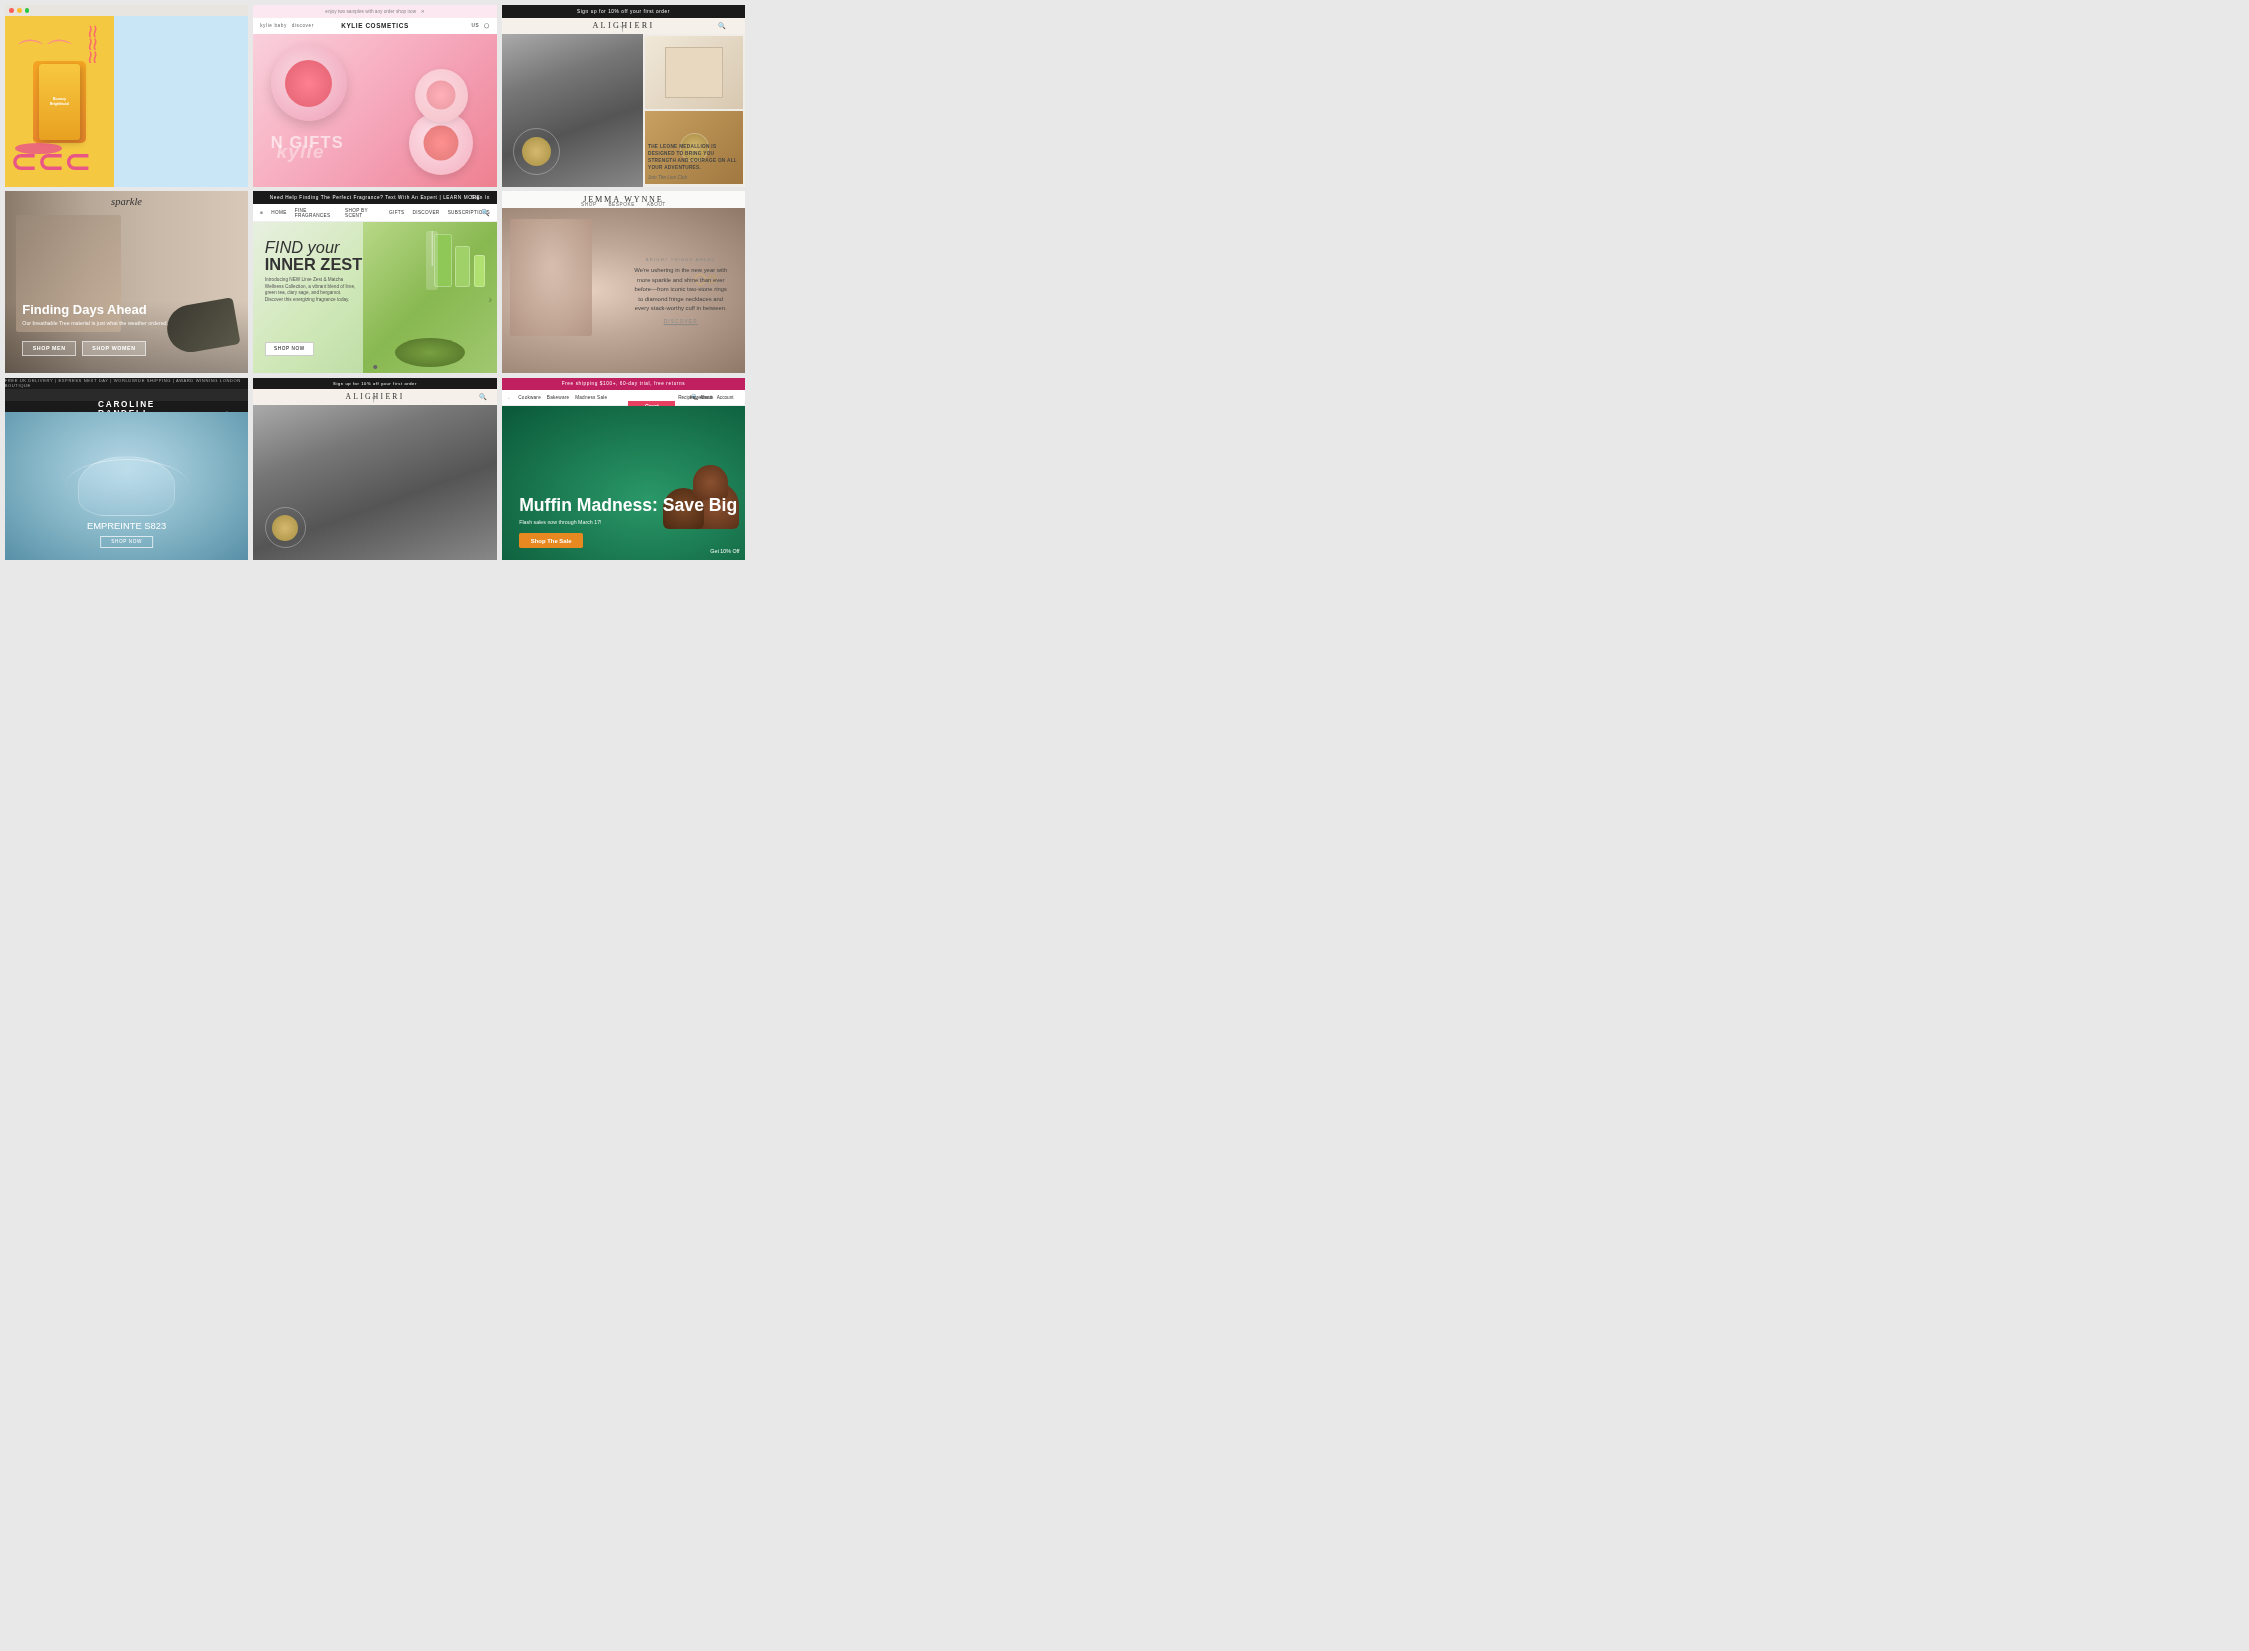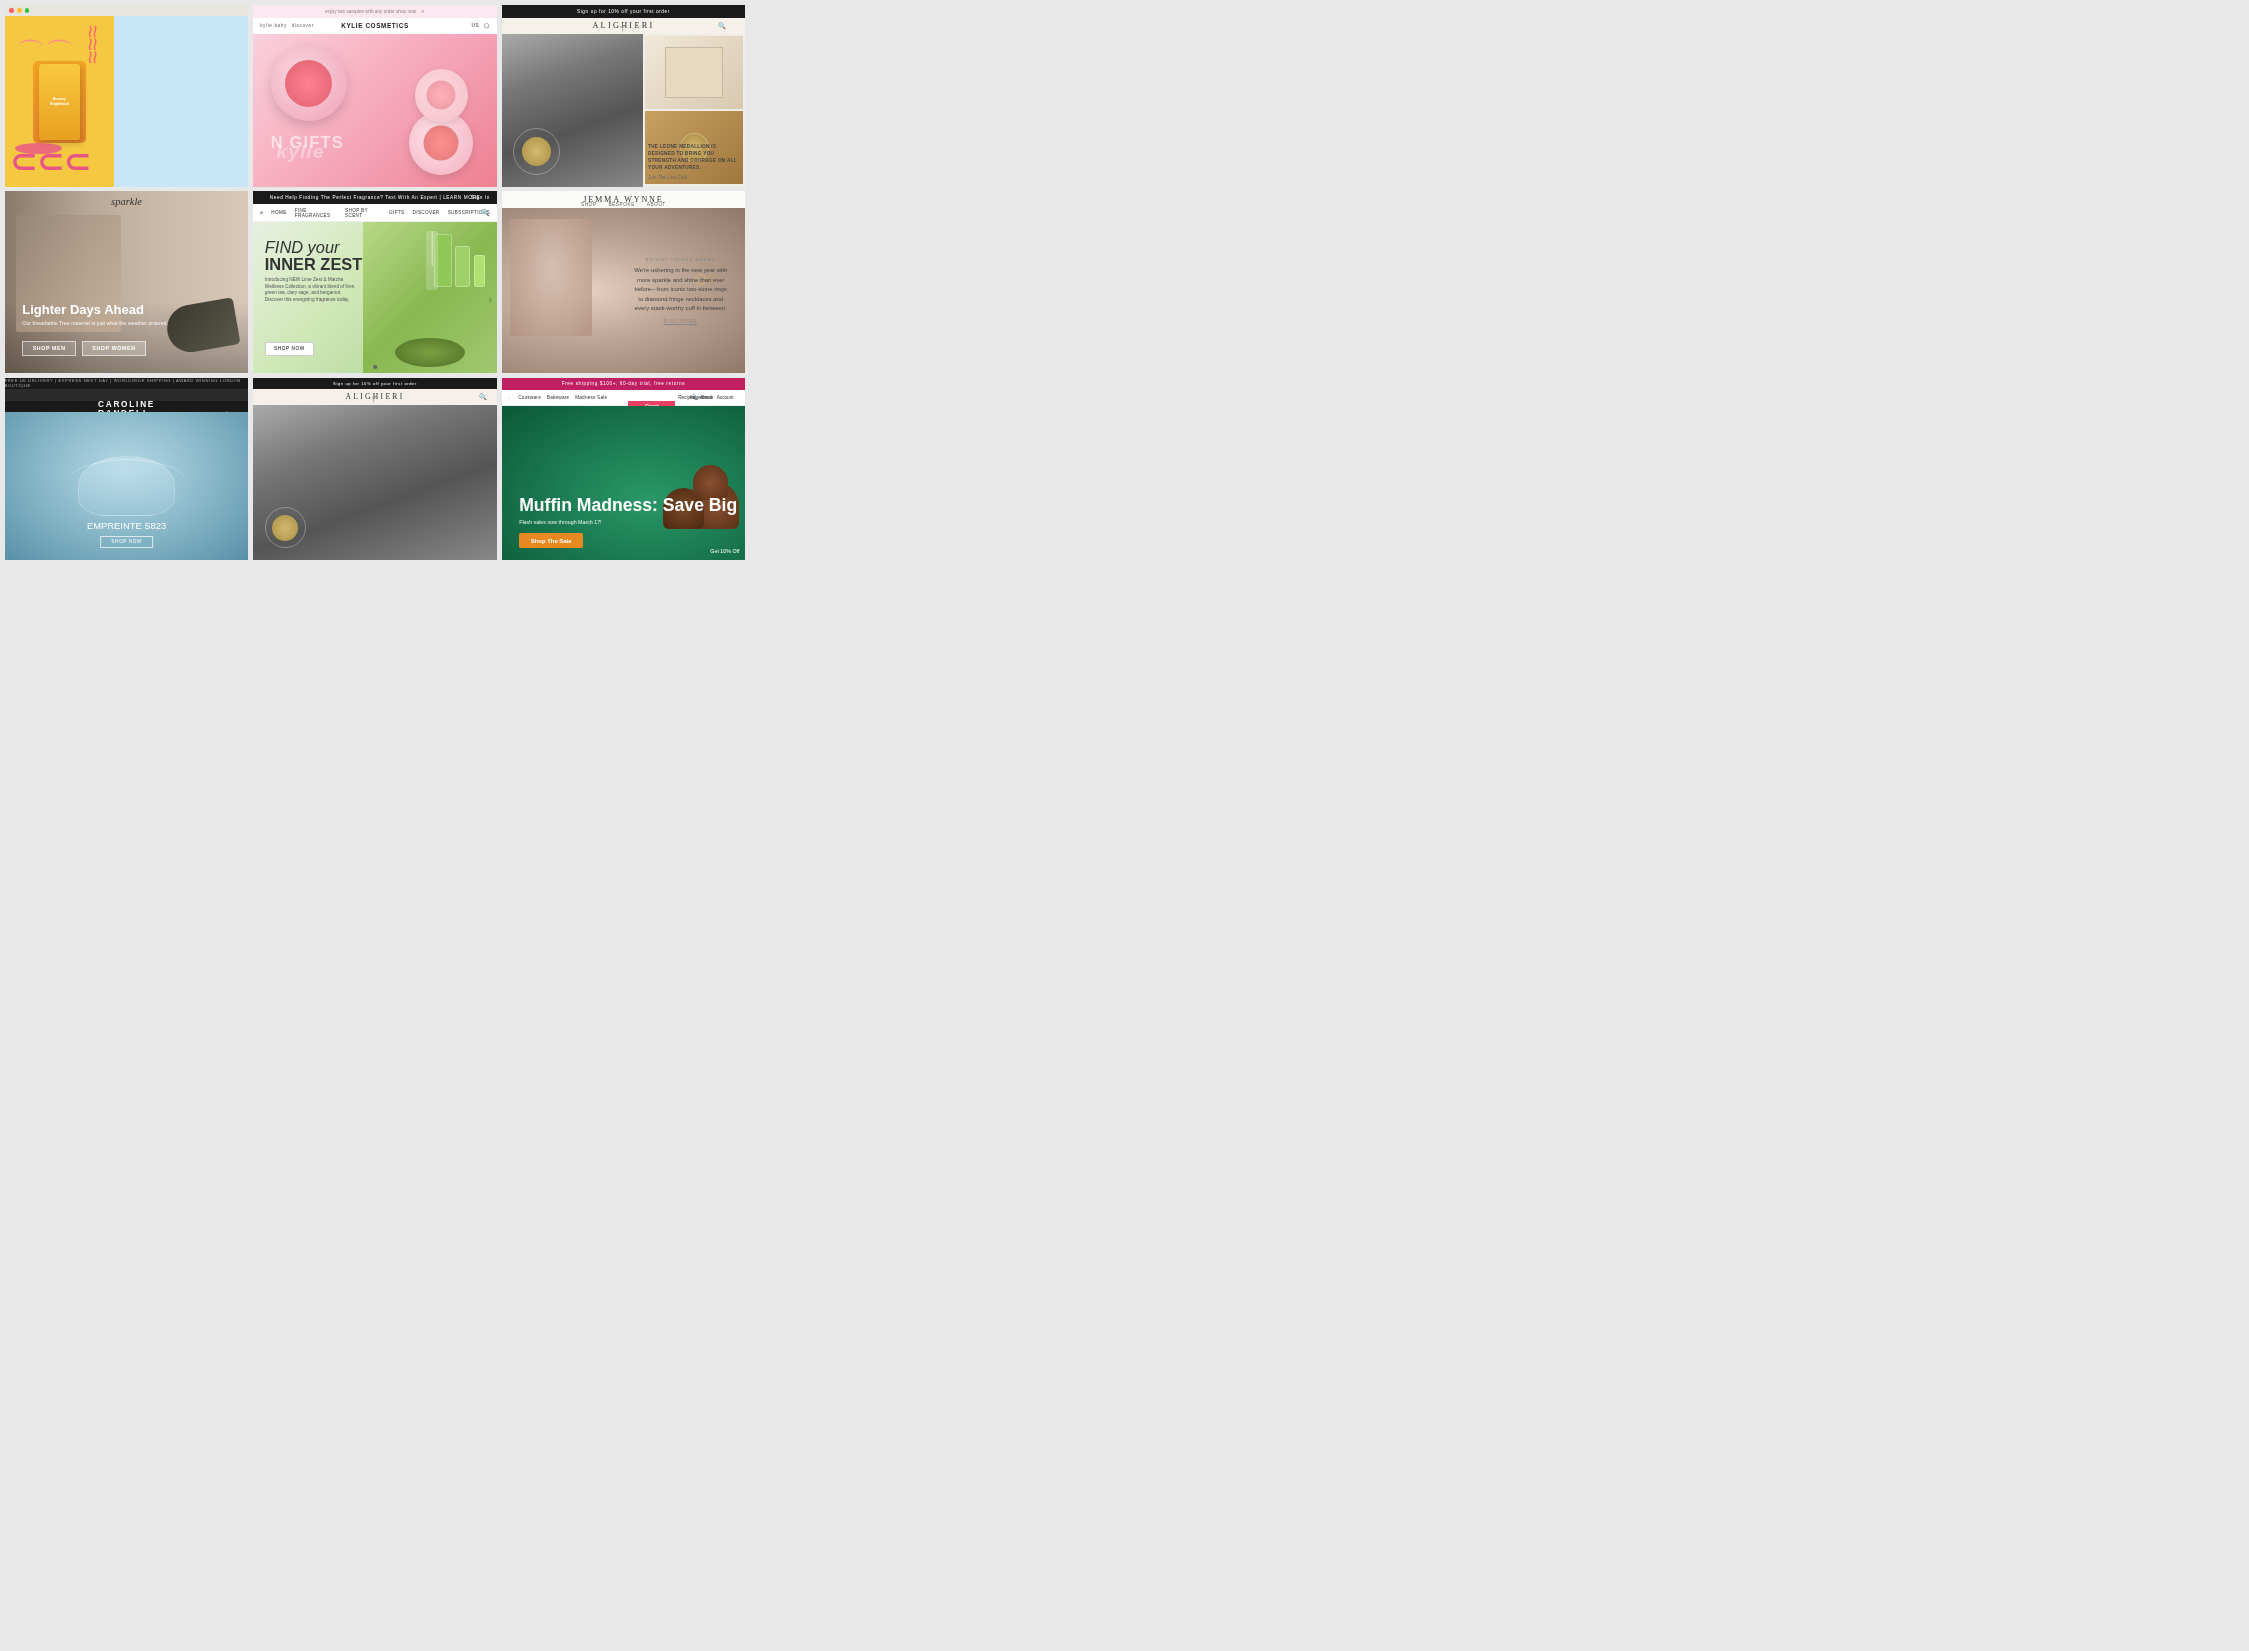--- a/index.html
+++ b/index.html
@@ -852,21 +852,21 @@
       <div class="hero-overlay"></div>
 
       <div style="position:absolute;inset:0;background:linear-gradient(to right, #8a7a6a 0%, #b8a898 35%, #c8b8a8 60%, #d8c8b8 100%);">
         <div style="position:absolute;bottom:0;left:0;right:0;height:40%;background:linear-gradient(180deg,transparent,rgba(0,0,0,0.3));"></div>
         <div style="position:absolute;top:23.4px;left:11.7px;width:105px;height:117px;background:linear-gradient(135deg,#9a8878,#c8b098);border-radius:2.3px;opacity:0.7;"></div>
         <div style="position:absolute;bottom:23.4px;right:11.7px;width:70px;height:47px;background:linear-gradient(135deg,#3a3830,#5a5848);border-radius:23.4px 4.7px 4.7px 23.4px;transform:rotate(-10deg);"></div>
       </div>
     </div>
     <div class="logo">sparkle</div>
     <div class="hero-text">
-      <h2>Lighter Days Ahead</h2>
+      <h2>Finding Days Ahead</h2>
       <p>Our breathable Tree material is just what the weather ordered.</p>
     </div>
     <div class="buttons">
       <button class="btn-shop">SHOP MEN</button>
       <button class="btn-shop primary">SHOP WOMEN</button>
     </div>
   </div>
 
   <div class="cell cell-6">
     <div class="top-bar">

